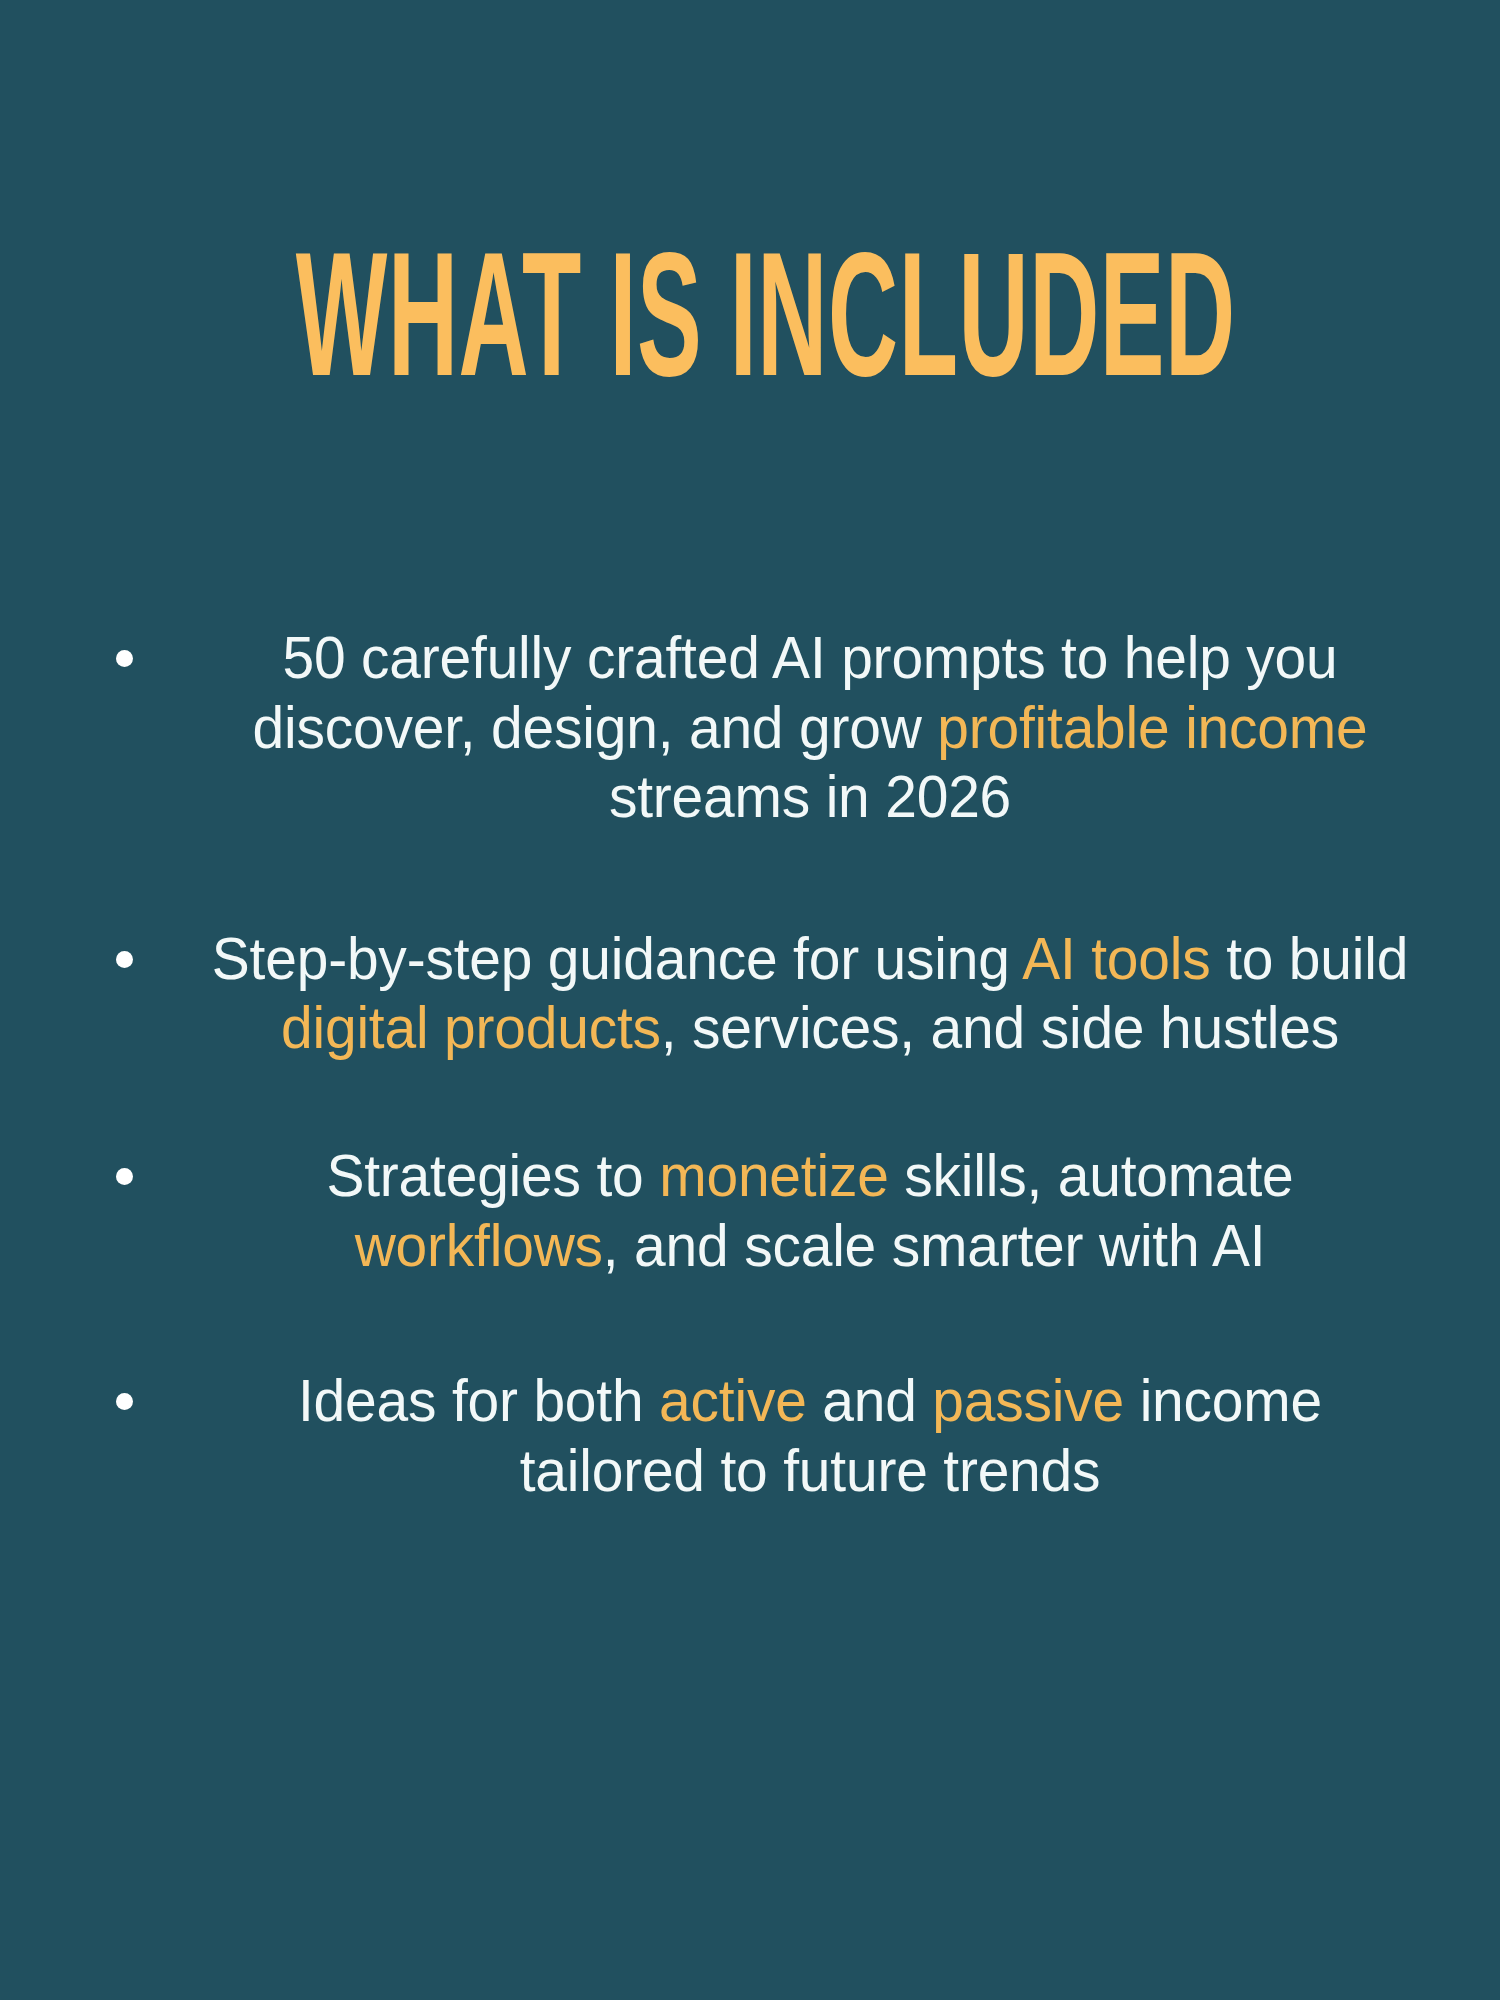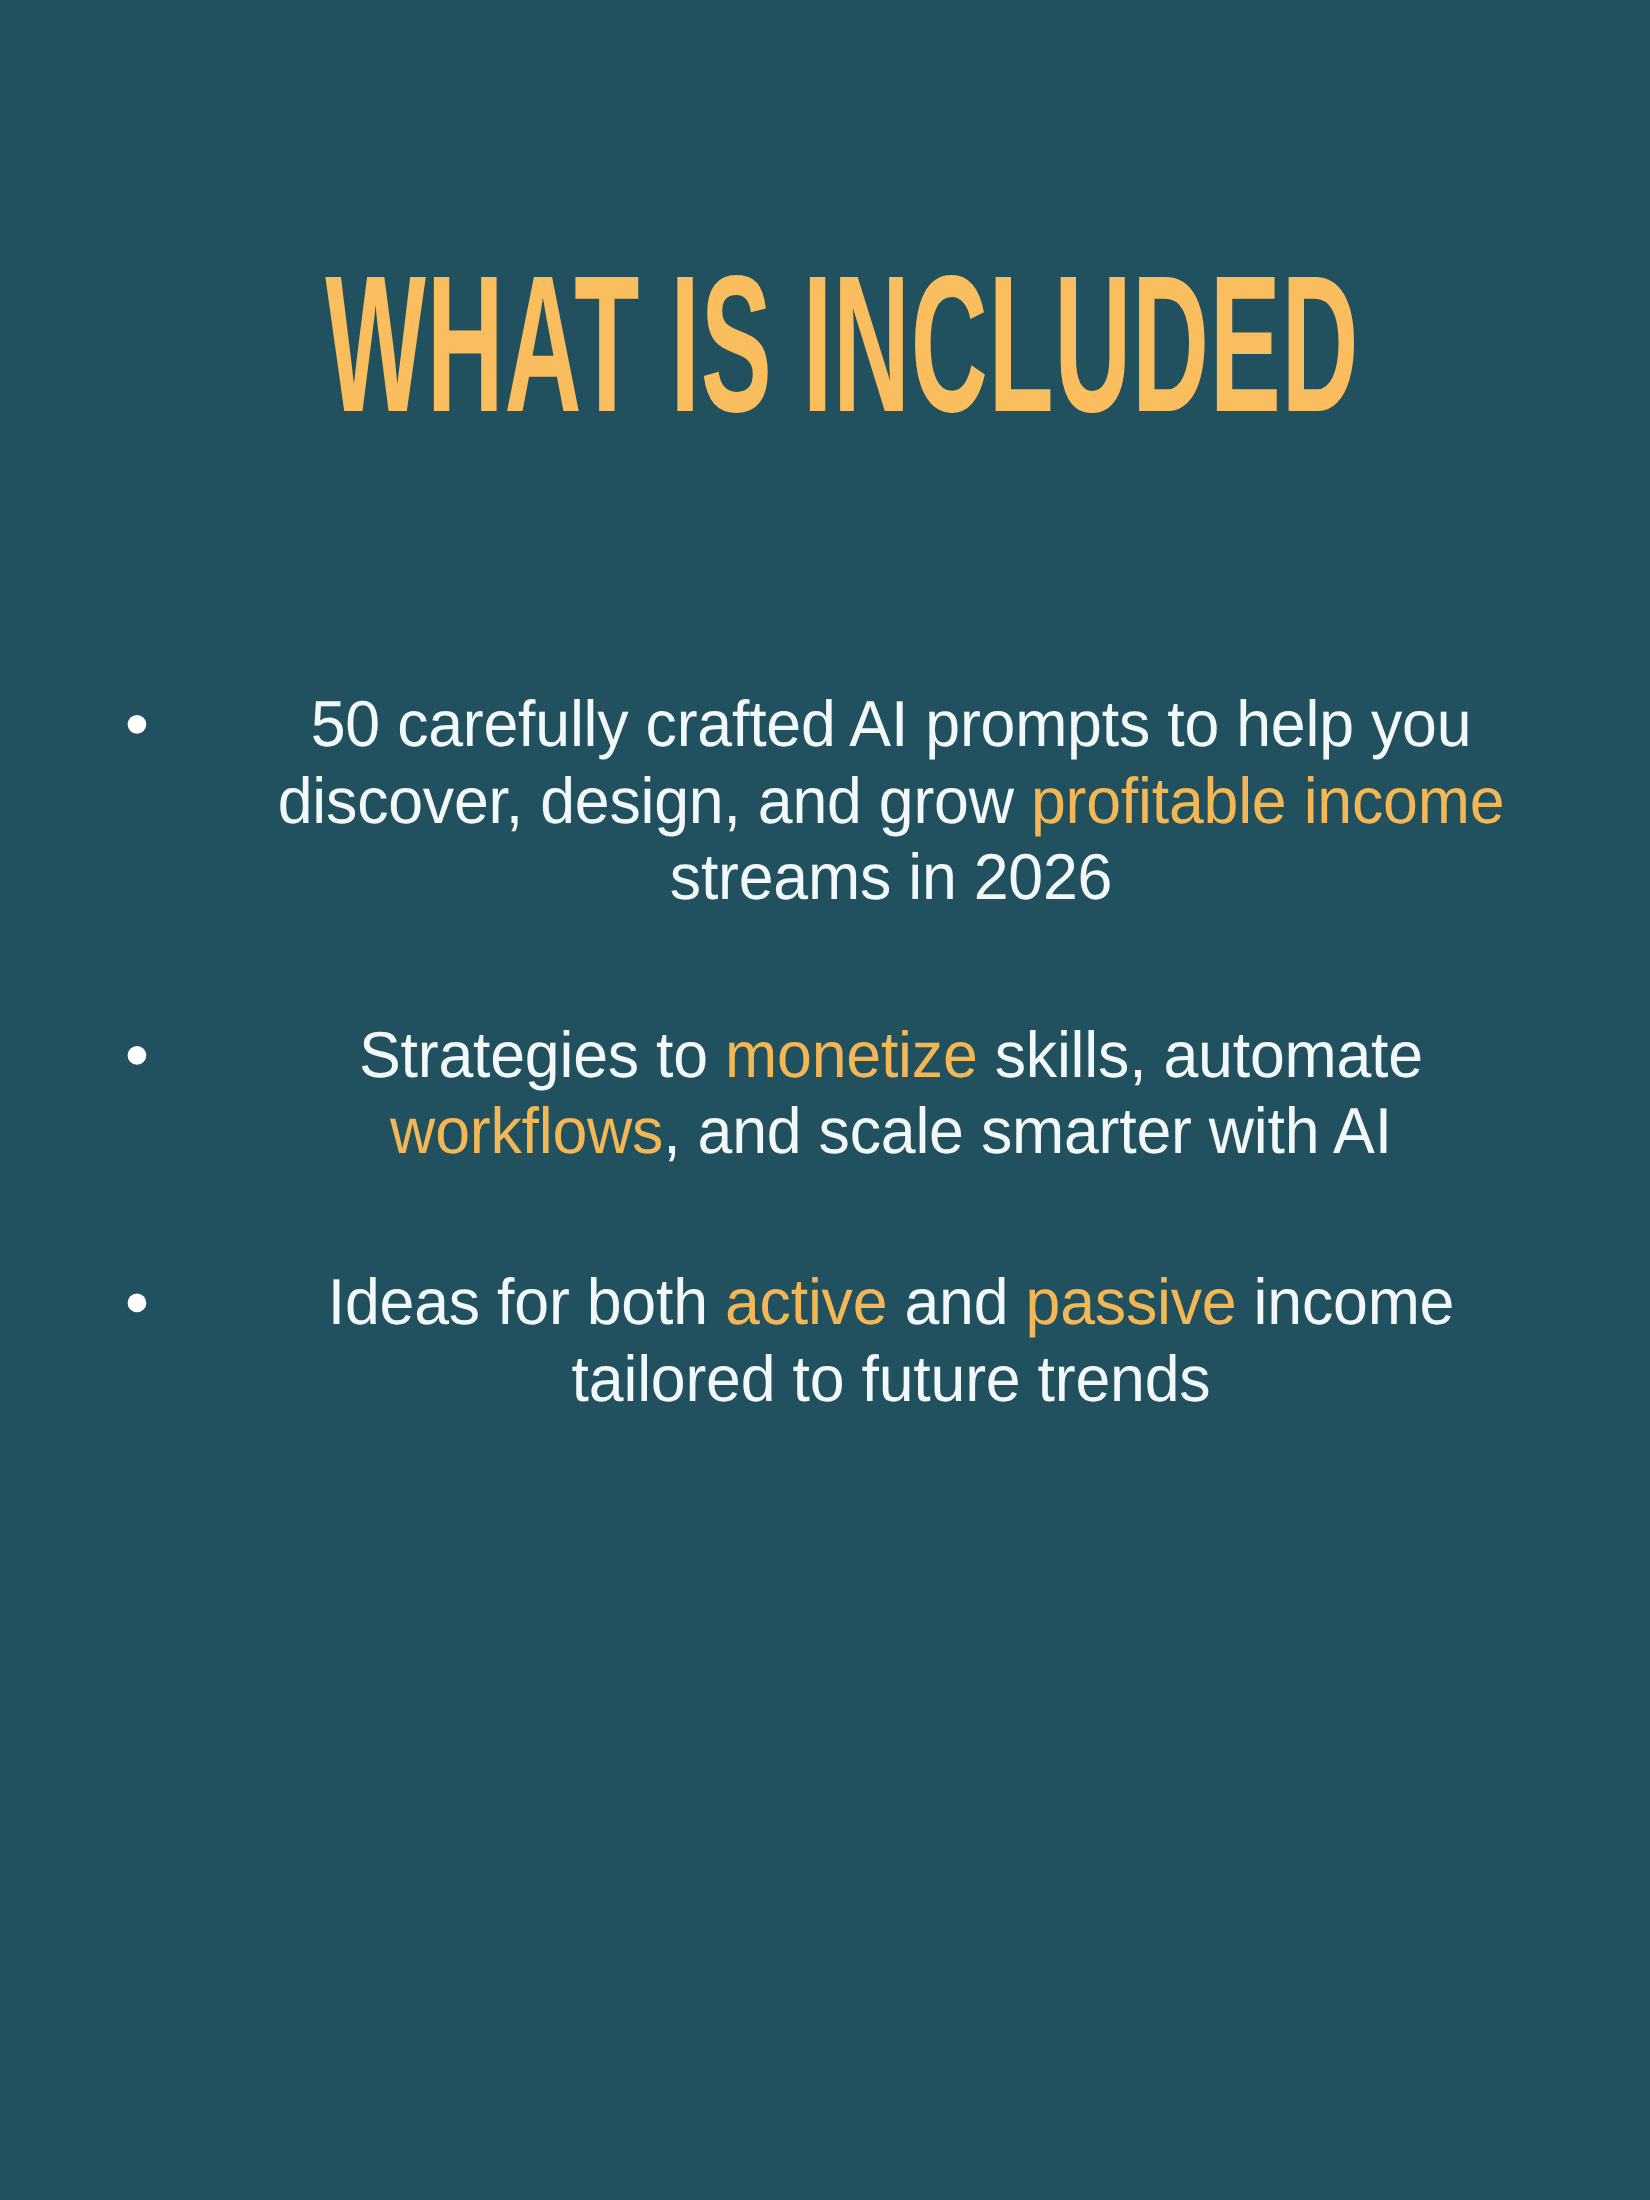--- a/index.html
+++ b/index.html
@@ -105,20 +105,24 @@
     <h1 class="title" style="color: rgb(251, 190, 94); transform: scaleX(0.613771) scaleY(1.12);">WHAT IS INCLUDED</h1>
   </div>
 
   <div class="bullets">
 
     <div class="bullet-item b1">
       <span class="bullet-dot" style="background: rgb(255, 255, 255);"></span>
       <span class="bullet-text" style="color: rgb(242, 248, 248);"><span>50 carefully crafted AI prompts to help you discover, design, and grow </span><span class="hl" style="color: rgb(243, 183, 86);">profitable income</span><span> streams in 2026</span></span>
     </div>
 
+    <div class="bullet-item b2">
+      <span class="bullet-dot" style="background: rgb(255, 255, 255);"></span>
+      <span class="bullet-text" style="color: rgb(242, 248, 248);"><span>Step-by-step guidance for using </span><span class="hl" style="color: rgb(243, 183, 86);">AI tools</span><span> to build </span><span class="hl" style="color: rgb(243, 183, 86);">digital products</span><span>, services, and side hustles</span></span>
+    </div>
 
     <div class="bullet-item b4">
       <span class="bullet-dot" style="background: rgb(255, 255, 255);"></span>
       <span class="bullet-text" style="color: rgb(242, 248, 248);"><span>Strategies to </span><span class="hl" style="color: rgb(243, 183, 86);">monetize</span><span> skills, automate </span><span class="hl" style="color: rgb(243, 183, 86);">workflows</span><span>, and scale smarter with AI</span></span>
     </div>
 
     <div class="bullet-item b3">
       <span class="bullet-dot" style="background: rgb(255, 255, 255);"></span>
       <span class="bullet-text" style="color: rgb(242, 248, 248);"><span>Ideas for both </span><span class="hl" style="color: rgb(243, 183, 86);">active</span><span> and </span><span class="hl" style="color: rgb(243, 183, 86);">passive</span><span> income tailored to future trends</span></span>
     </div>

